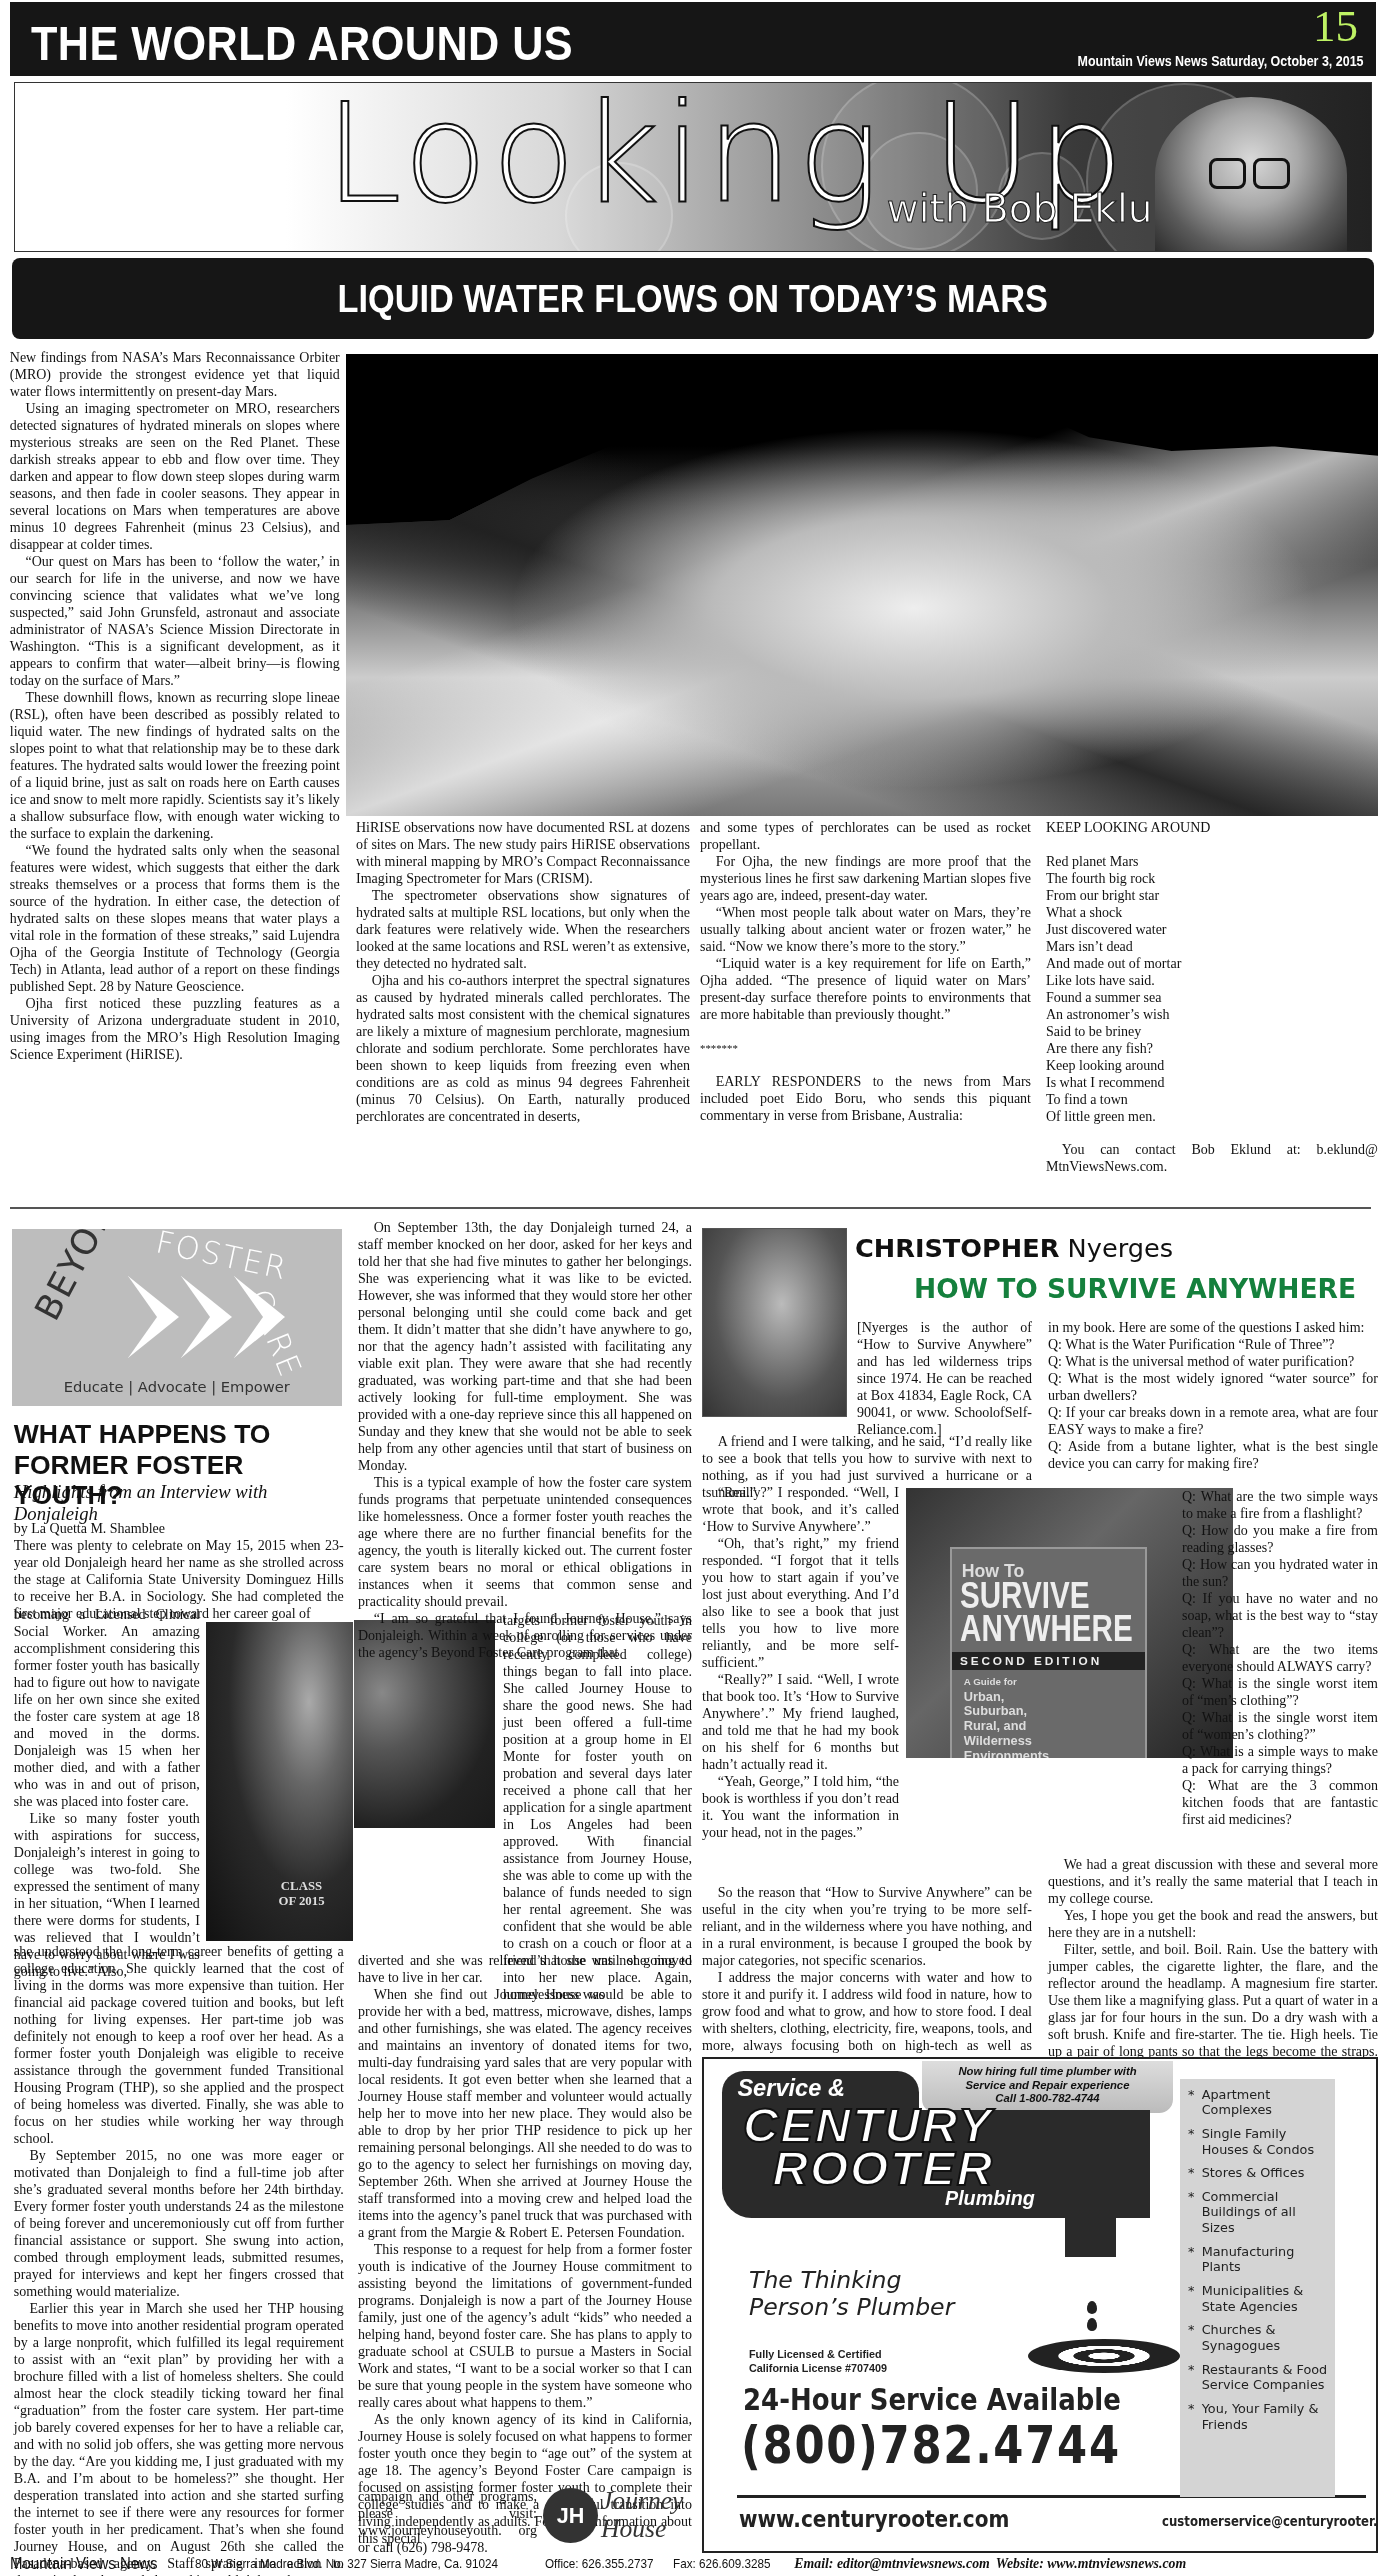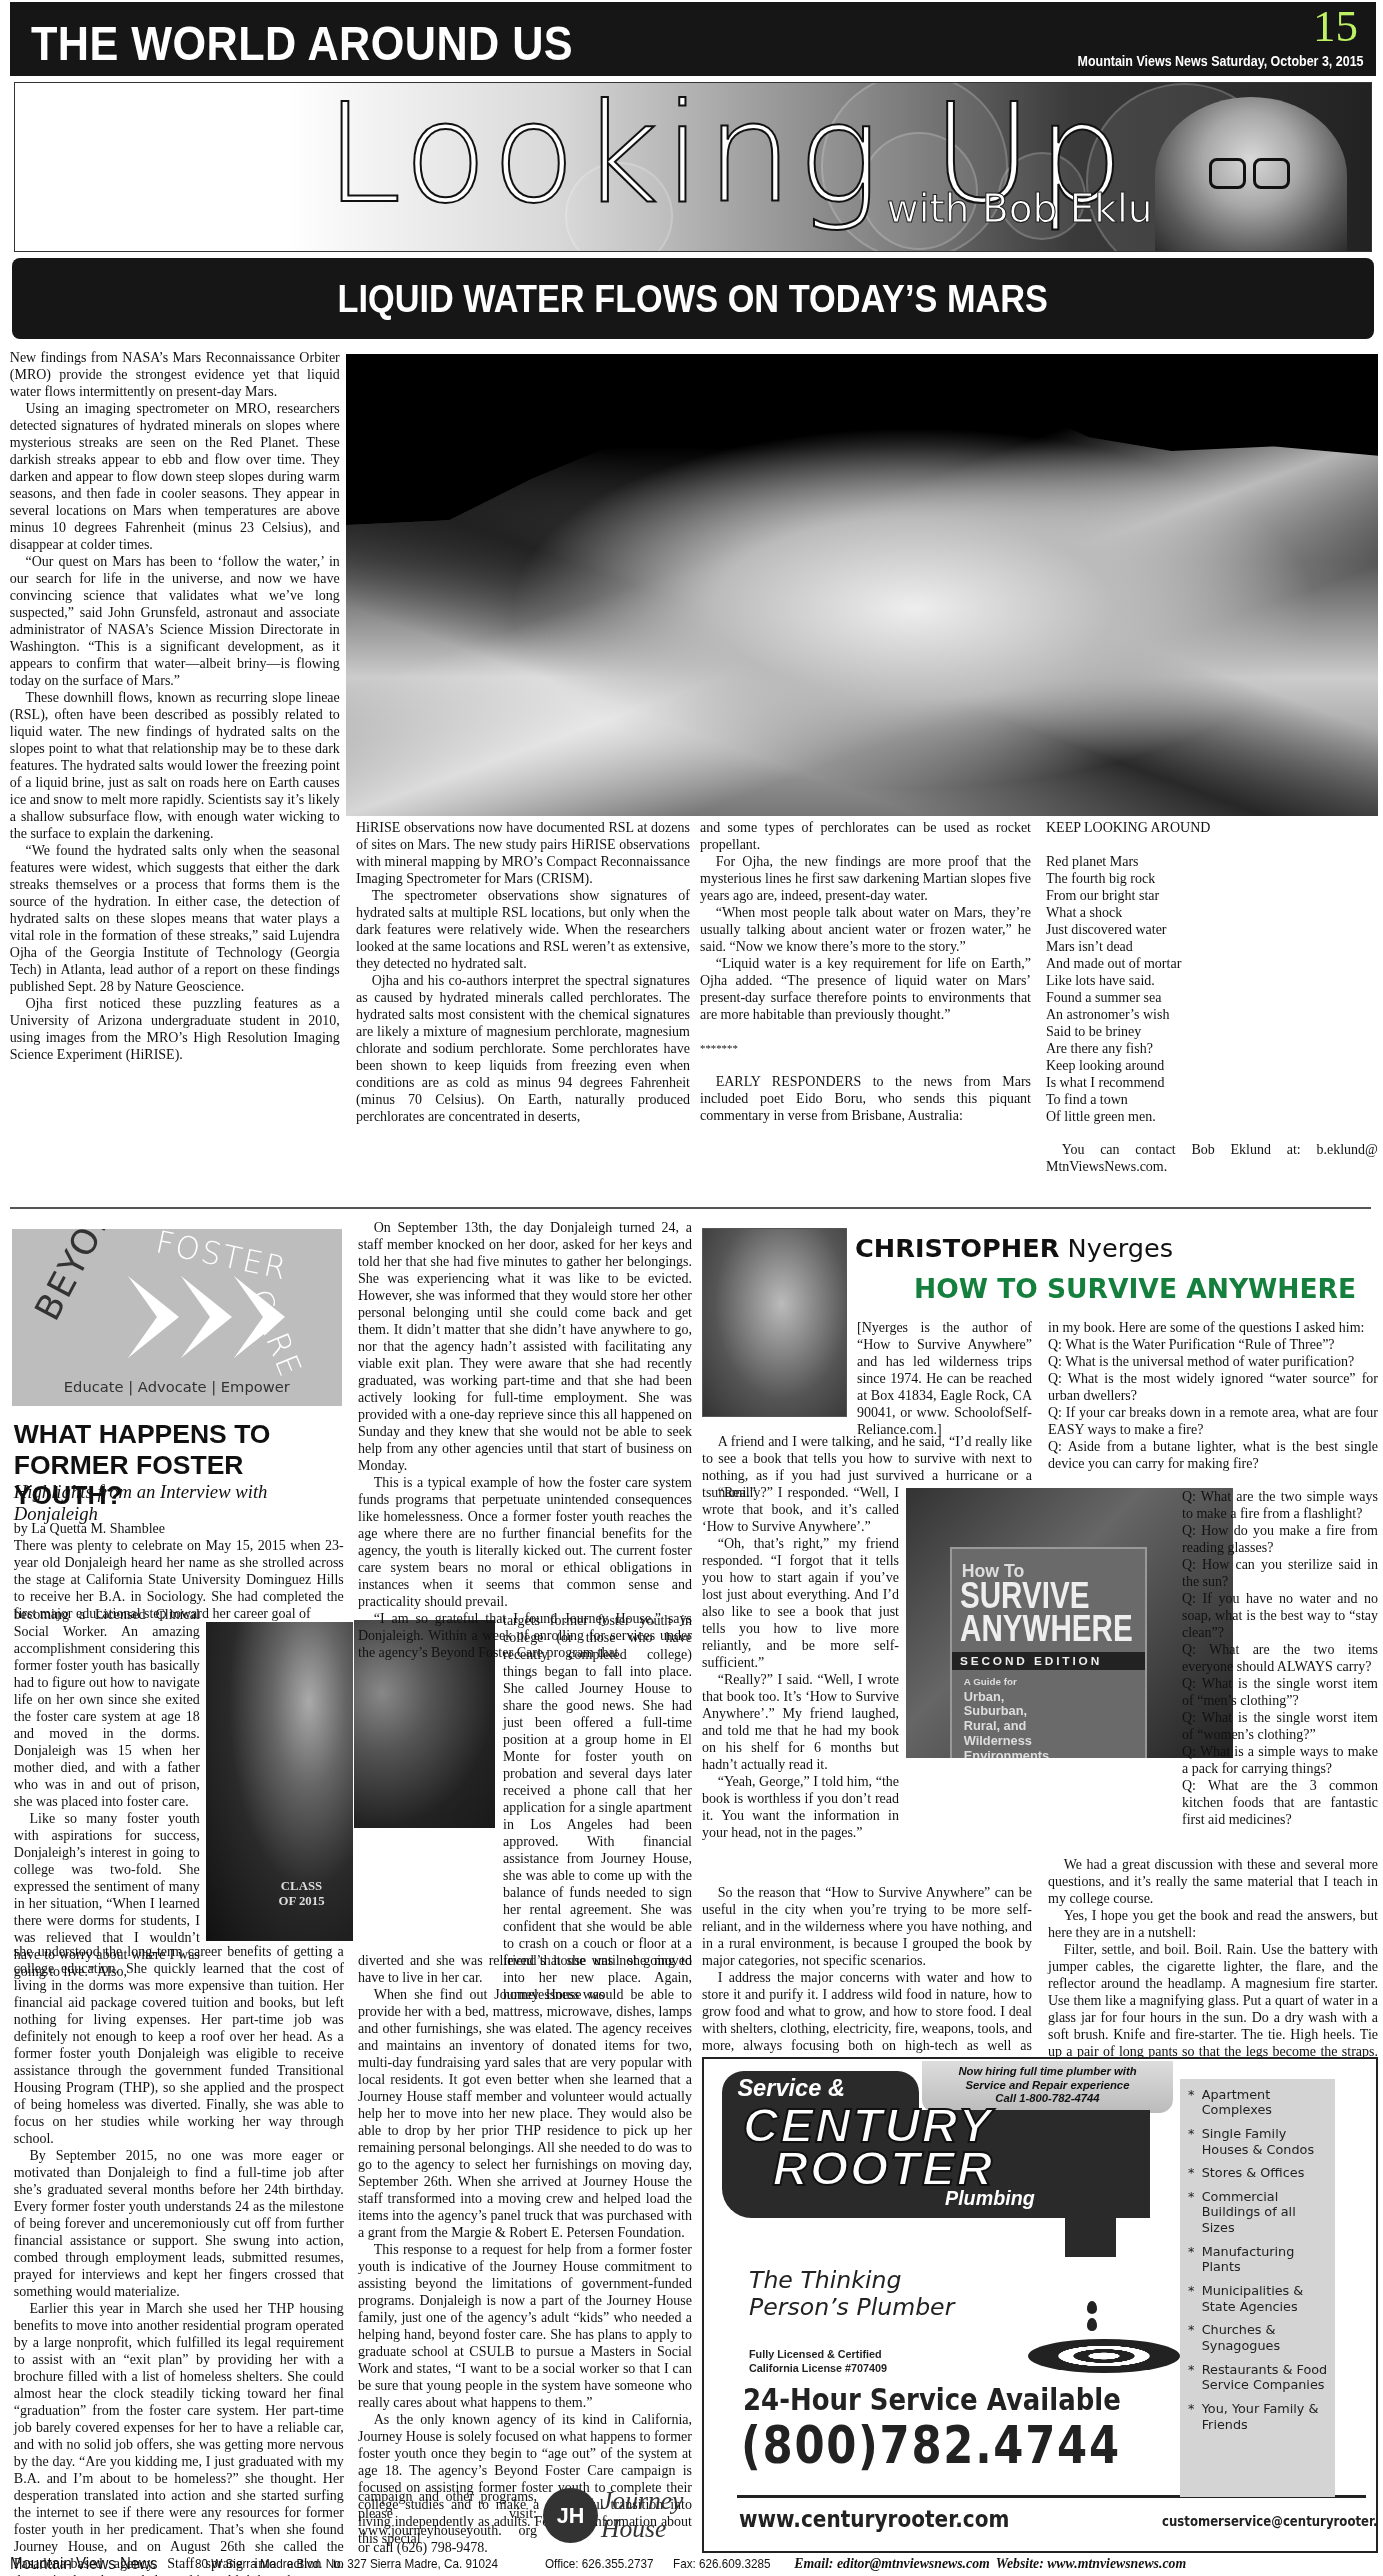--- a/index.html
+++ b/index.html
@@ -283,21 +283,21 @@
   <p class="noindent">in my book. Here are some of the questions I asked him:</p>
   <p class="noindent">Q: What is the Water Purification “Rule of Three”?</p>
   <p class="noindent">Q: What is the universal method of water purification?</p>
   <p class="noindent">Q: What is the most widely ignored “water source” for urban dwellers?</p>
   <p class="noindent">Q: If your car breaks down in a remote area, what are four EASY ways to make a fire?</p>
   <p class="noindent">Q: Aside from a butane lighter, what is the best single device you can carry for making fire?</p>
 </div>
 <div class="col" style="left:1182px;top:1488px;width:196px;">
   <p class="noindent">Q: What are the two simple ways to make a fire from a flashlight?</p>
   <p class="noindent">Q: How do you make a fire from reading glasses?</p>
-  <p class="noindent">Q: How can you sterilize said in the sun?</p>
+  <p class="noindent">Q: How can you hydrated water in the sun?</p>
   <p class="noindent">Q: If you have no water and no soap, what is the best way to “stay clean”?</p>
   <p class="noindent">Q: What are the two items everyone should ALWAYS carry?</p>
   <p class="noindent">Q: What is the single worst item of “men’s clothing”?</p>
   <p class="noindent">Q: What is the single worst item of “women’s clothing?”</p>
   <p class="noindent">Q: What is a simple ways to make a pack for carrying things?</p>
   <p class="noindent">Q: What are the 3 common kitchen foods that are fantastic first aid medicines?</p>
 </div>
 <div class="col" style="left:1048px;top:1856px;width:330px;">
   <p>We had a great discussion with these and several more questions, and it’s really the same material that I teach in my college course.</p>
   <p>Yes, I hope you get the book and read the answers, but here they are in a nutshell:</p>

